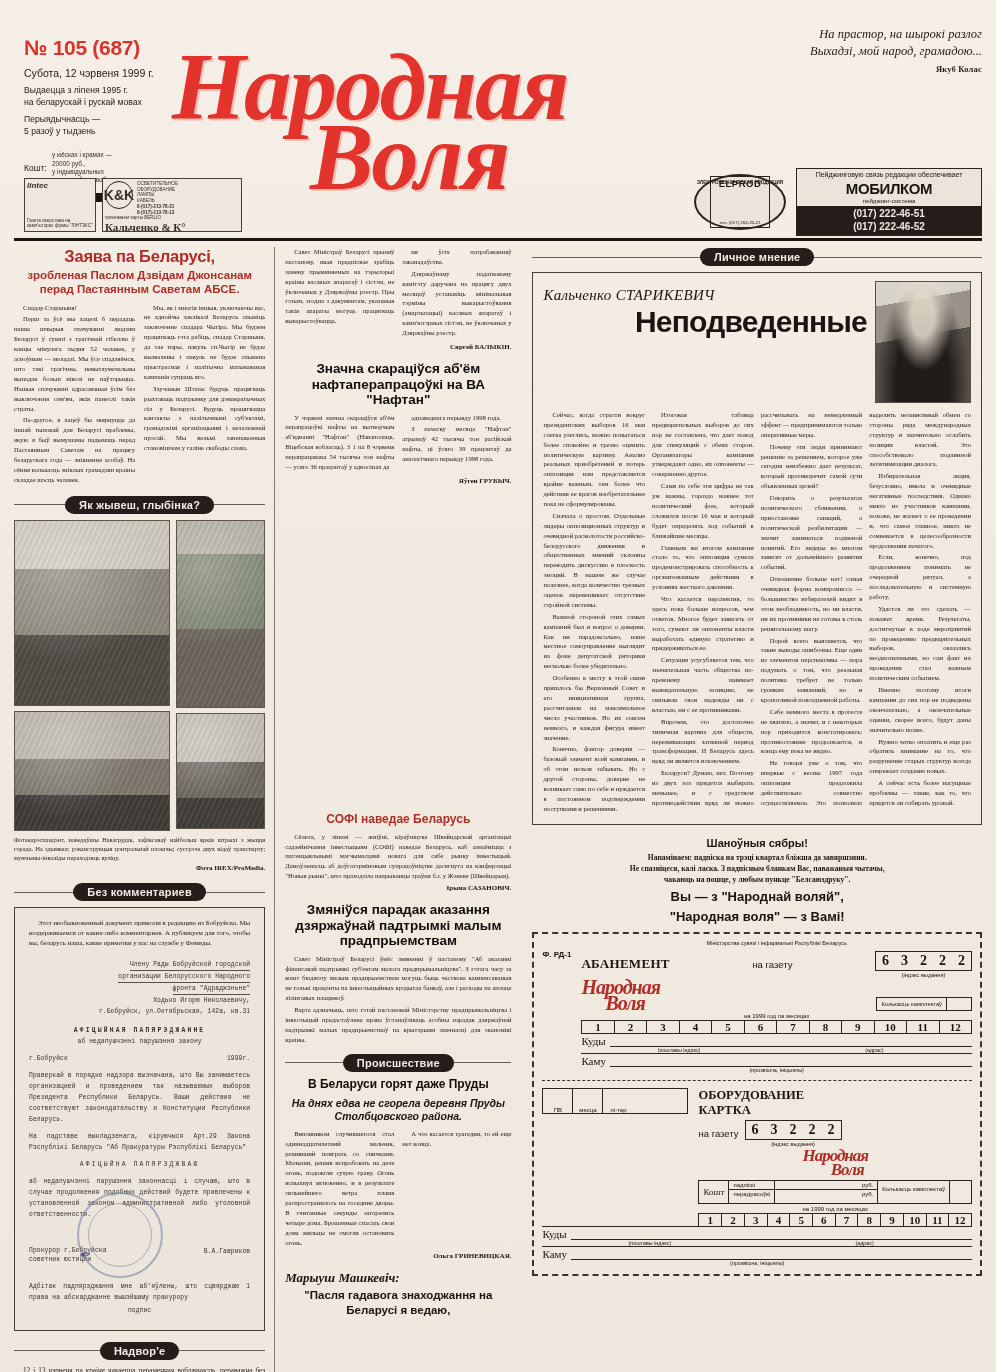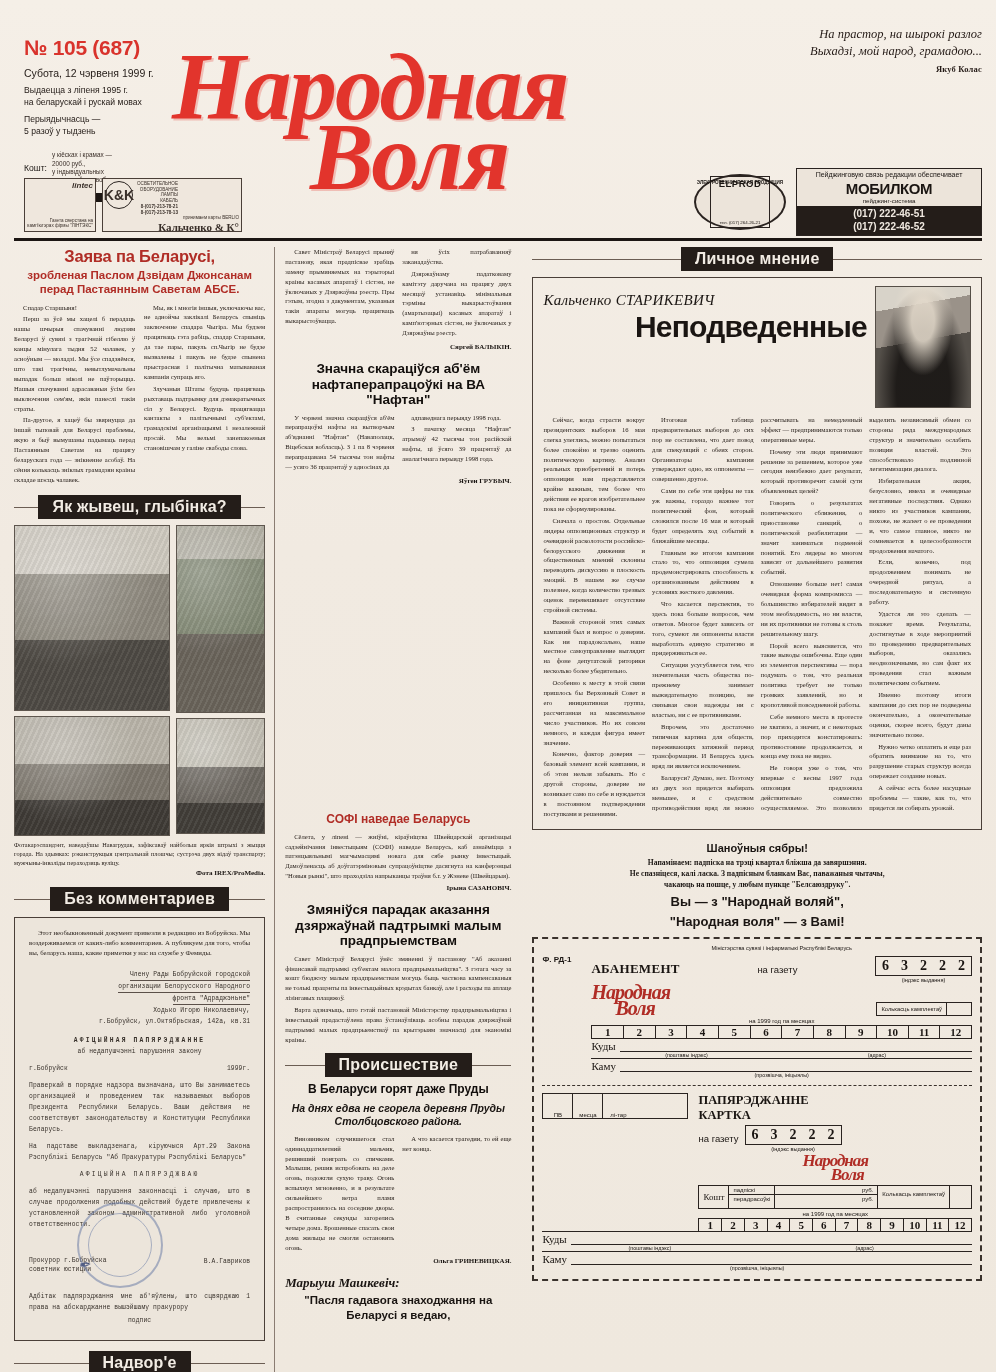--- a/index.html
+++ b/index.html
@@ -64,21 +64,21 @@
   }
   .issue-per {
     font-family: "Liberation Sans", sans-serif;
     font-size: 8.6px; line-height: 1.35; margin-top: 6px; color: #221a16;
   }
   .price-row { display: flex; margin-top: 14px; align-items: center; gap: 5px; }
   .price-lab { font-family: "Liberation Sans", sans-serif; font-size: 8.6px; }
   .price-val { font-family: "Liberation Sans", sans-serif; font-size: 6.4px; line-height: 1.3; color:#3a2e28; }
   .black-bar { margin-top: 8px; width: 172px; height: 9px; background: #1c1613; }
 
-  .logos { position: absolute; left: 24px; top: 178px; display: flex; gap: 6px; text-align: right; }
+  .logos { position: absolute; left: 24px; top: 178px; display: flex; gap: 6px; }
   .logo-box {
     border: 1px solid #4a3f38; width: 72px; height: 54px;
     background: #efe7dd; font-size: 5px; padding: 2px;
     font-family: "Liberation Sans", sans-serif; color: #3a302a;
     display:flex; flex-direction:column; justify-content:space-between;
   }
   .logo-box.wide { width: 140px; }
   .logo-title { font-weight: bold; font-size: 8px; font-style: italic; }
   .kk-name { font-weight: bold; font-size: 11px; font-family:"Liberation Serif",serif;}
   .logo-mini { font-size: 4.6px; line-height: 1.25; }
@@ -116,21 +116,21 @@
 
   
   .content { display: flex; gap: 0; padding: 0 14px; margin-top: 6px; }
   .col-a { width: 252px; }
   .col-b { width: 238px; padding-left: 10px; border-left: 1px solid #8a7c72; margin-left:9px;}
   .col-c { width: 462px; padding-left: 11px; margin-left: 10px; }
 
   .kicker {
     display: inline-block; background: #241d19; color: #f2ece4;
     font-family: "Liberation Sans", sans-serif; font-weight: bold;
-    font-size: 16px; padding: 3px 14px; letter-spacing: .2px;
+    font-size: 11px; padding: 3px 14px; letter-spacing: .2px; border-radius: 9px;
   }
   .kicker-wrap { text-align: center; position: relative; margin: 8px 0 6px; }
   .kicker-wrap::before {
     content:""; position:absolute; left:0; right:0; top:50%; height:1px; background:#6b5d53; z-index:0;
   }
   .kicker-wrap .kicker { position: relative; z-index: 1; }
 
   h1.hl {
     font-family: "Liberation Sans", sans-serif; font-weight: bold;
     text-align: center; margin: 0 0 4px; line-height: 1.12;
@@ -215,21 +215,21 @@
   .promo-h {
     font-family:"Liberation Sans",sans-serif; font-weight:bold; font-size: 11px; margin-bottom: 3px;
   }
   .promo-t {
     font-family:"Liberation Serif",serif; font-size: 7.6px; line-height: 1.45; font-weight:bold;
   }
   .promo-big {
     font-family:"Liberation Sans",sans-serif; font-weight:bold; font-size: 13px; line-height:1.25; margin-top: 4px;
   }
   .dashed-box { border: 2px dashed #3a322c; margin-top: 7px; padding: 6px 8px 8px; }
-  .cp-top { display:flex; align-items:flex-start; gap: 20px; justify-content: center; }
+  .cp-top { display:flex; align-items:flex-start; gap: 10px; justify-content: center; }
   .cp-form { font-family:"Liberation Sans",sans-serif; font-weight:bold; font-size: 8px; padding-top: 10px;}
   .cp-ministry { font-family:"Liberation Sans",sans-serif; font-size: 5.6px; text-align:center; line-height:1.35;}
   .cp-row { display:flex; align-items:center; gap: 8px; }
   .cp-aban { font-family:"Liberation Serif",serif; font-weight:bold; font-size: 13px; letter-spacing:.3px;}
   .cp-nagaz { font-family:"Liberation Sans",sans-serif; font-size: 9.5px;}
   .idx-box { border: 1.4px solid #2a2320; display:flex; }
   .idx-box div {
     width: 19px; text-align:center; font-family:"Liberation Serif",serif;
     font-weight:bold; font-size: 14px; padding: 1px 0;
   }
@@ -634,21 +634,21 @@
 
         <div style="display:flex; gap:10px; align-items:flex-start">
           <div style="width:34%">
             <div class="pv-grid">
               <div>ПВ</div>
               <div>месца</div>
               <div>лі-тар</div>
             </div>
           </div>
           <div style="flex:1">
-            <div class="dk-title">ПАПЯРЭДЖАННЕ</div>
+            <div class="dk-title">ОБОРУДОВАНИЕ</div>
             <div class="dk-title">КАРТКА</div>
             <div class="cp-row" style="margin-top:3px; gap:6px">
               <span class="cp-nagaz">на газету</span>
               <span>
                 <span class="idx-box">
                   <div>6</div>
                   <div>3</div>
                   <div>2</div>
                   <div>2</div>
                   <div>2</div>

